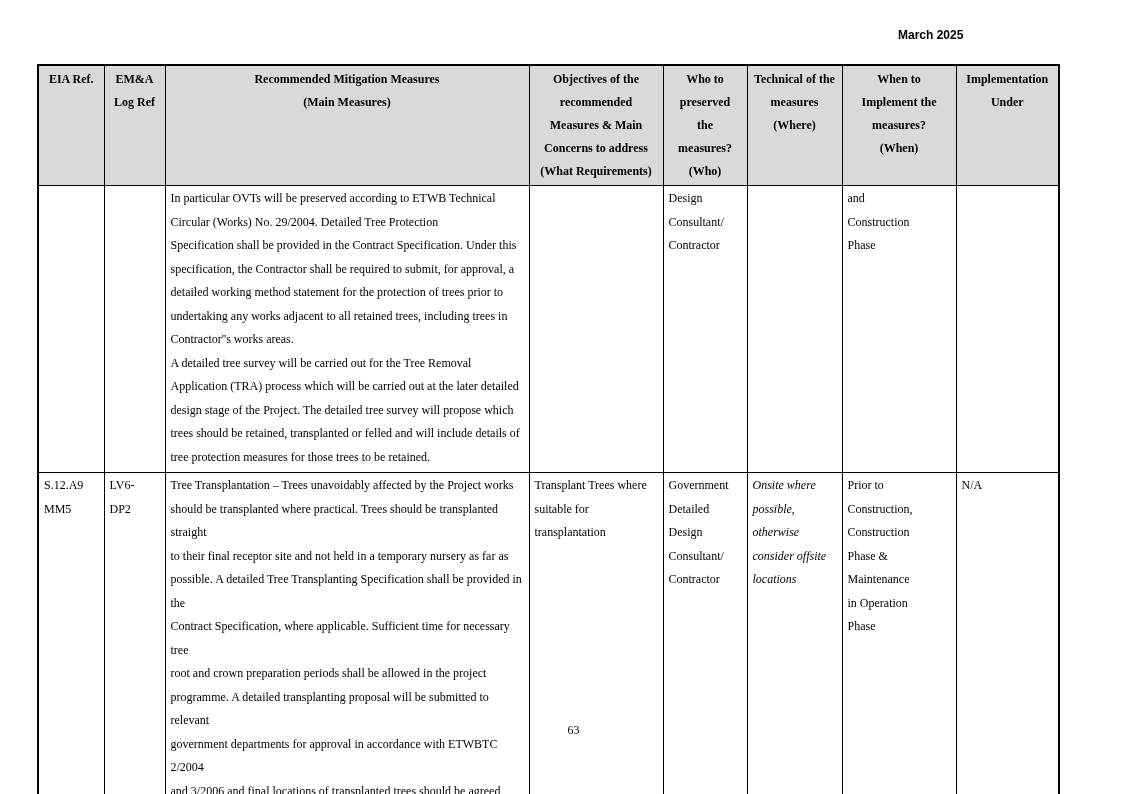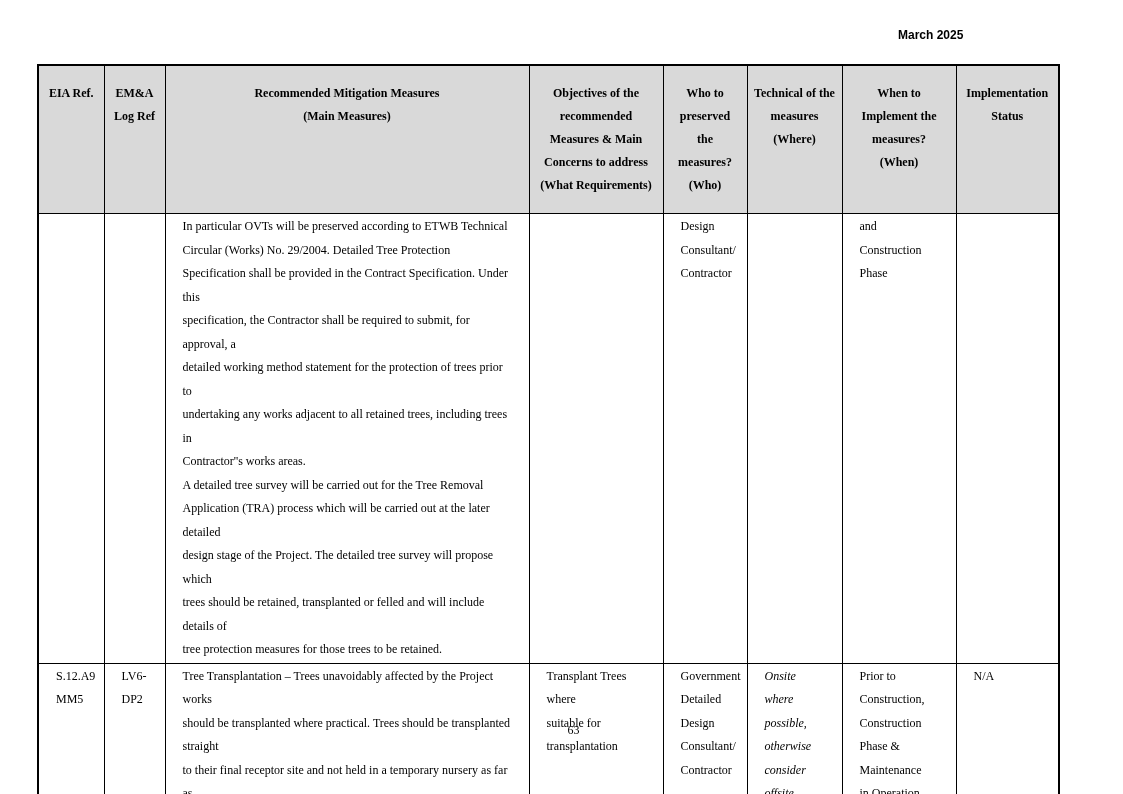--- a/index.html
+++ b/index.html
@@ -36,26 +36,26 @@
     vertical-align:top;
     overflow:hidden;
   }
   table.mit th{
     background:#d9d9d9;
     font-weight:bold;
     font-size:12px;
     line-height:23px;
     text-align:center;
     white-space:pre-line;
-    padding:16px 3px;
+    padding:2px 3px;
   }
   table.mit td{
     font-size:12px;
     line-height:23.5px;
-    padding:1px 17px;
+    padding:1px 5px;
     white-space:pre-line;
     text-align:left;
   }
   td.c-measures{
     font-size:11.5px;
     white-space:pre;
   }
   td.c-where{ font-style:italic; }
   td.c-status{ text-align:center; }
   .page-number{
@@ -99,21 +99,21 @@
 measures?
 (Who)</th>
         <th>Technical of the
 measures
 (Where)</th>
         <th>When to
 Implement the
 measures?
 (When)</th>
         <th>Implementation
-Status</th>
+Under</th>
       </tr>
     </thead>
     <tbody>
       <tr style="height:287px">
         <td></td>
         <td></td>
         <td class="c-measures">In particular OVTs will be preserved according to ETWB Technical
 Circular (Works) No. 29/2004. Detailed Tree Protection
 Specification shall be provided in the Contract Specification. Under this
 specification, the Contractor shall be required to submit, for approval, a

